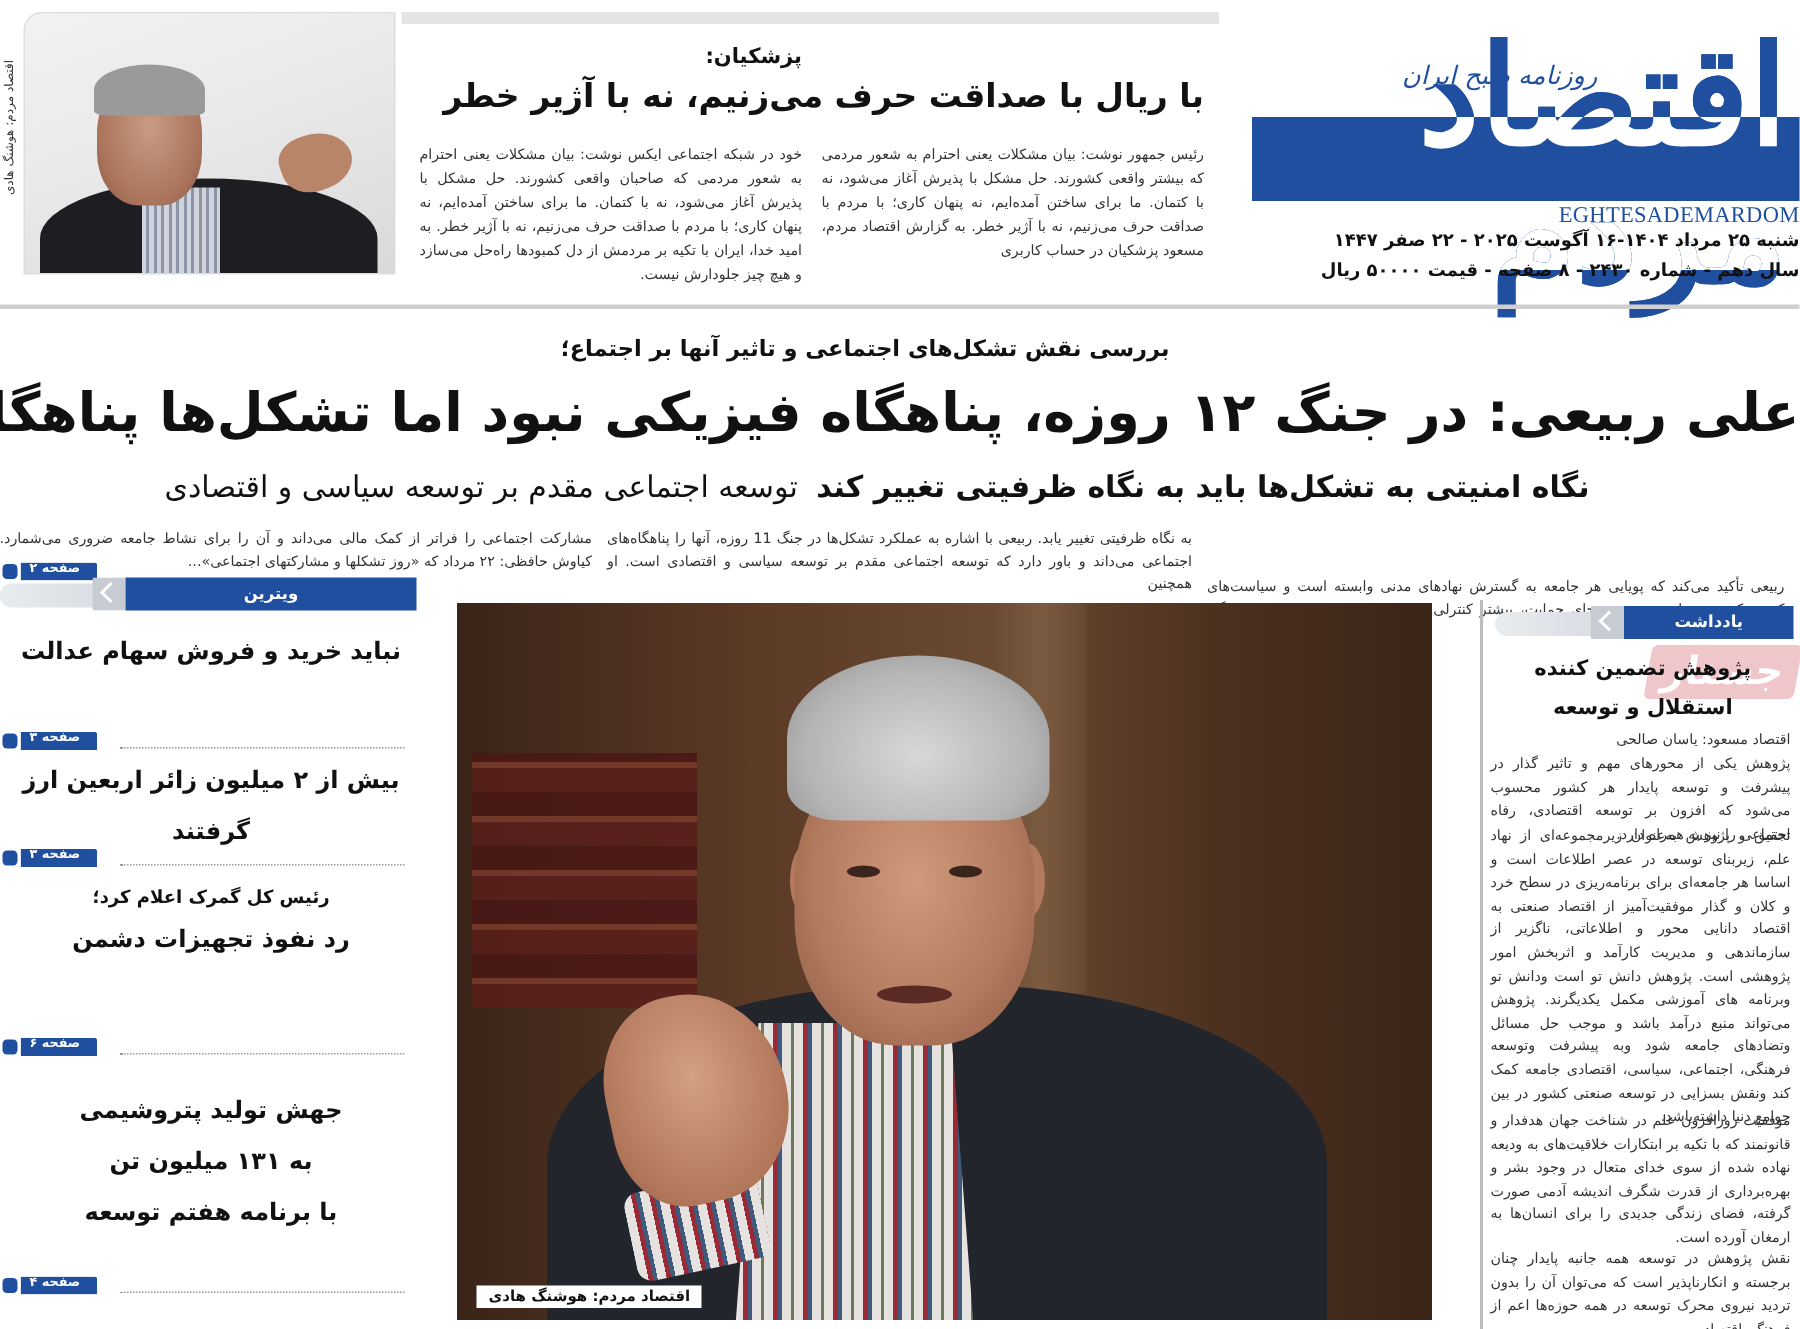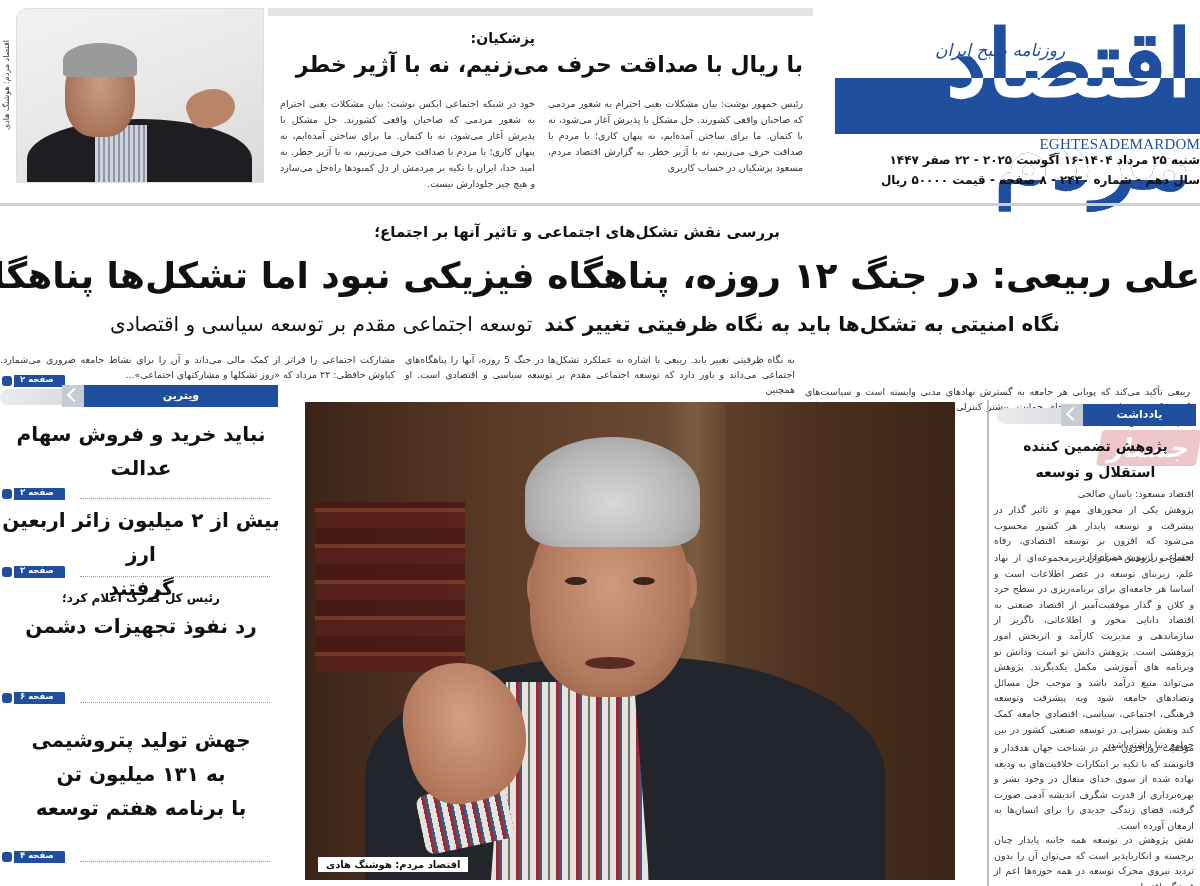--- a/index.html
+++ b/index.html
@@ -64,21 +64,21 @@
   
   .left-col { left: 0; top: 381px; width: 282px; height: 486px; }
   .section-head { position: absolute; height: 22px; }
   .section-head .arrow-box { position: absolute; top: 0; width: 22px; height: 22px; background: #c7ccd3; clip-path: polygon(0 0, 100% 0, 100% 100%, 0 100%); }
   .section-head .arrow-box::after { content: ""; position: absolute; left: 7px; top: 5px; width: 8px; height: 8px; border-left: 2px solid #fff; border-bottom: 2px solid #fff; transform: rotate(45deg); }
   .section-head .bar { position: absolute; top: 0; height: 22px; background: #1f4f9e; color: #fff; font-size: 11px; font-weight: bold; text-align: center; line-height: 22px; }
   .section-head .gray-swoosh { position: absolute; top: 4px; height: 16px; background: linear-gradient(90deg, #e9ecef, #d8dde2); border-radius: 8px 0 0 8px; }
 
   .left-story { position: absolute; left: 0; width: 282px; text-align: center; font-weight: bold; }
   .ls-kicker { font-size: 12px; margin-bottom: 4px; }
-  .ls-head { font-size: 20px; line-height: 34px; letter-spacing: -0.3px; }
+  .ls-head { font-size: 16px; line-height: 34px; letter-spacing: -0.3px; }
 
   
   .center-photo { left: 305px; top: 402px; width: 650px; height: 478px; overflow: hidden;
       background: linear-gradient(90deg, #3a2418 0%, #5b3a26 30%, #6a4a32 55%, #4a2f1e 80%, #3b2518 100%); }
   .cp-shelf { position: absolute; left: 10px; top: 100px; width: 150px; height: 170px;
       background: repeating-linear-gradient(0deg, #5a1e1a 0 16px, #7b3a2a 16px 20px, #4a1614 20px 36px); opacity: 0.85; }
   .cp-door { position: absolute; left: 360px; top: 0; width: 60px; height: 478px; background: linear-gradient(90deg, #6b4d36, #8b6a4c, #6b4d36); opacity: 0.6; }
   .cp-suit { position: absolute; left: 60px; top: 255px; width: 520px; height: 260px; border-radius: 46% 46% 0 0; background: #23252d; }
   .cp-shirt { position: absolute; left: 185px; top: 280px; width: 160px; height: 210px;
       background: repeating-linear-gradient(90deg, #e6e2e0 0 6px, #9a2a35 6px 9px, #3f5a7a 9px 12px, #e6e2e0 12px 18px, #6c7a5c 18px 20px);
@@ -115,41 +115,41 @@
   <div class="logo-tagline">روزنامه صبح ایران</div>
   <div class="logo-latin">EGHTESADEMARDOM</div>
   <div class="masthead-date">شنبه ۲۵ مرداد ۱۴۰۴-۱۶ آگوست ۲۰۲۵ - ۲۲ صفر ۱۴۴۷</div>
   <div class="masthead-issue">سال دهم - شماره ۲۴۳۰ - ۸ صفحه - قیمت ۵۰۰۰۰ ریال</div>
 </div>
 
 <div class="abs top-story">
   <div class="top-bar"></div>
   <div class="top-kicker">پزشکیان:</div>
   <div class="top-headline">با ریال با صداقت حرف می‌زنیم، نه با آژیر خطر</div>
-  <div class="top-col c1">رئیس جمهور نوشت: بیان مشکلات یعنی احترام به شعور مردمی که صاحبان واقعی کشورند. حل مشکل با پذیرش آغاز می‌شود، نه با کتمان. ما برای ساختن آمده‌ایم، نه پنهان کاری؛ با مردم با صداقت حرف می‌زنیم، نه با آژیر خطر. به گزارش اقتصاد مردم، مسعود پزشکیان در حساب کاربری</div>
+  <div class="top-col c1">رئیس جمهور نوشت: بیان مشکلات یعنی احترام به شعور مردمی که بیشتر واقعی کشورند. حل مشکل با پذیرش آغاز می‌شود، نه با کتمان. ما برای ساختن آمده‌ایم، نه پنهان کاری؛ با مردم با صداقت حرف می‌زنیم، نه با آژیر خطر. به گزارش اقتصاد مردم، مسعود پزشکیان در حساب کاربری</div>
   <div class="top-col c2">خود در شبکه اجتماعی ایکس نوشت: بیان مشکلات یعنی احترام به شعور مردمی که صاحبان واقعی کشورند. حل مشکل با پذیرش آغاز می‌شود، نه با کتمان. ما برای ساختن آمده‌ایم، نه پنهان کاری؛ با مردم با صداقت حرف می‌زنیم، نه با آژیر خطر. به امید خدا، ایران با تکیه بر مردمش از دل کمبودها راه‌حل می‌سازد و هیچ چیز جلودارش نیست.</div>
 </div>
 
 <div class="abs top-photo">
   <div class="tp-body"></div>
   <div class="tp-shirt"></div>
   <div class="tp-head"></div>
   <div class="tp-hair"></div>
   <div class="tp-hand"></div>
 </div>
 <div class="abs top-photo-credit">اقتصاد مردم: هوشنگ هادی</div>
 
 <div class="abs rule-top"></div>
 
 <div class="abs main-kicker">بررسی نقش تشکل‌های اجتماعی و تاثیر آنها بر اجتماع؛</div>
 <div class="abs main-headline">علی ربیعی: در جنگ ۱۲ روزه، پناهگاه فیزیکی نبود اما تشکل‌ها پناهگاه اجتماعی شدند</div>
 <div class="abs sub-right">نگاه امنیتی به تشکل‌ها باید به نگاه ظرفیتی تغییر کند</div>
 <div class="abs sub-left">توسعه اجتماعی مقدم بر توسعه سیاسی و اقتصادی</div>
 <div class="abs lead-col c1">ربیعی تأکید می‌کند که پویایی هر جامعه به گسترش نهادهای مدنی وابسته است و سیاست‌های کنونی کشور در این زمینه، به جای حمایت، بیشتر کنترلی بوده‌اند. او معتقد است که باید نگاه امنیتی به تشکل‌ها</div>
-<div class="abs lead-col c2">به نگاه ظرفیتی تغییر یابد. ربیعی با اشاره به عملکرد تشکل‌ها در جنگ 5 روزه، آنها را پناهگاه‌های اجتماعی می‌داند و باور دارد که توسعه اجتماعی مقدم بر توسعه سیاسی و اقتصادی است. او همچنین</div>
+<div class="abs lead-col c2">به نگاه ظرفیتی تغییر یابد. ربیعی با اشاره به عملکرد تشکل‌ها در جنگ 11 روزه، آنها را پناهگاه‌های اجتماعی می‌داند و باور دارد که توسعه اجتماعی مقدم بر توسعه سیاسی و اقتصادی است. او همچنین</div>
 <div class="abs lead-col c3">مشارکت اجتماعی را فراتر از کمک مالی می‌داند و آن را برای نشاط جامعه ضروری می‌شمارد. کیاوش حافظی: ۲۲ مرداد که «روز تشکلها و مشارکتهای اجتماعی»...</div>
 <div class="abs page-tag" style="left:0;top:375px;width:90px;">
   <span class="tag-dot"></span>
   <span class="tag-body"></span>
   <span class="tag-label">صفحه ۲</span>
 </div>
 
 <div class="abs left-col">
   <div class="section-head" style="left:0;top:4px;width:282px;">
     <div class="gray-swoosh" style="left:0;width:70px;"></div>

